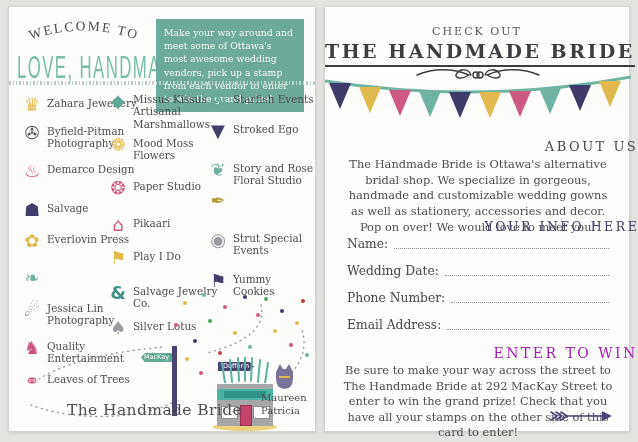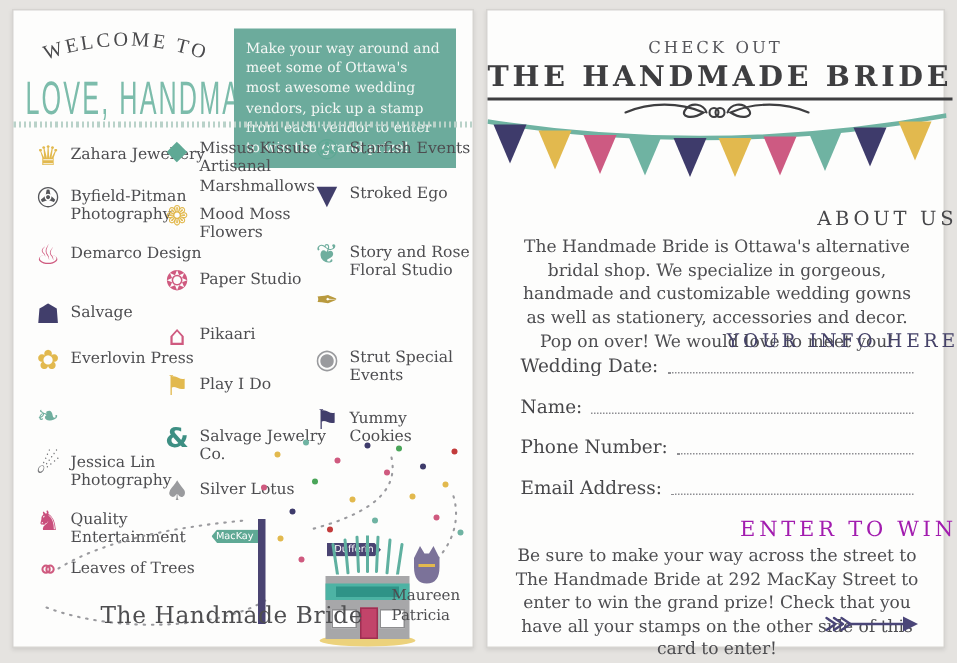--- a/index.html
+++ b/index.html
@@ -274,25 +274,25 @@
     <polygon points="244,14 266,14 255,40" fill="#3e3b6b"></polygon>
     <polygon points="274,10 296,10 285,36" fill="#e2b94e"></polygon>
   </svg>
 
   <div class="rheading about-h">ABOUT US!</div>
   <div class="about-p">The Handmade Bride is Ottawa's alternative bridal shop. We specialize in gorgeous, handmade and customizable wedding gowns as well as stationery, accessories and decor. Pop on over! We would love to meet you!</div>
 
   <div class="rheading info-h">YOUR INFO HERE:</div>
   <div class="form">
     <div class="frow">
+      <span class="flabel">Name:</span>
+      <span class="fdots"></span>
+    </div>
+    <div class="frow">
       <span class="flabel">Wedding Date:</span>
-      <span class="fdots"></span>
-    </div>
-    <div class="frow">
-      <span class="flabel">Name:</span>
       <span class="fdots"></span>
     </div>
     <div class="frow">
       <span class="flabel">Phone Number:</span>
       <span class="fdots"></span>
     </div>
     <div class="frow">
       <span class="flabel">Email Address:</span>
       <span class="fdots"></span>
     </div>

